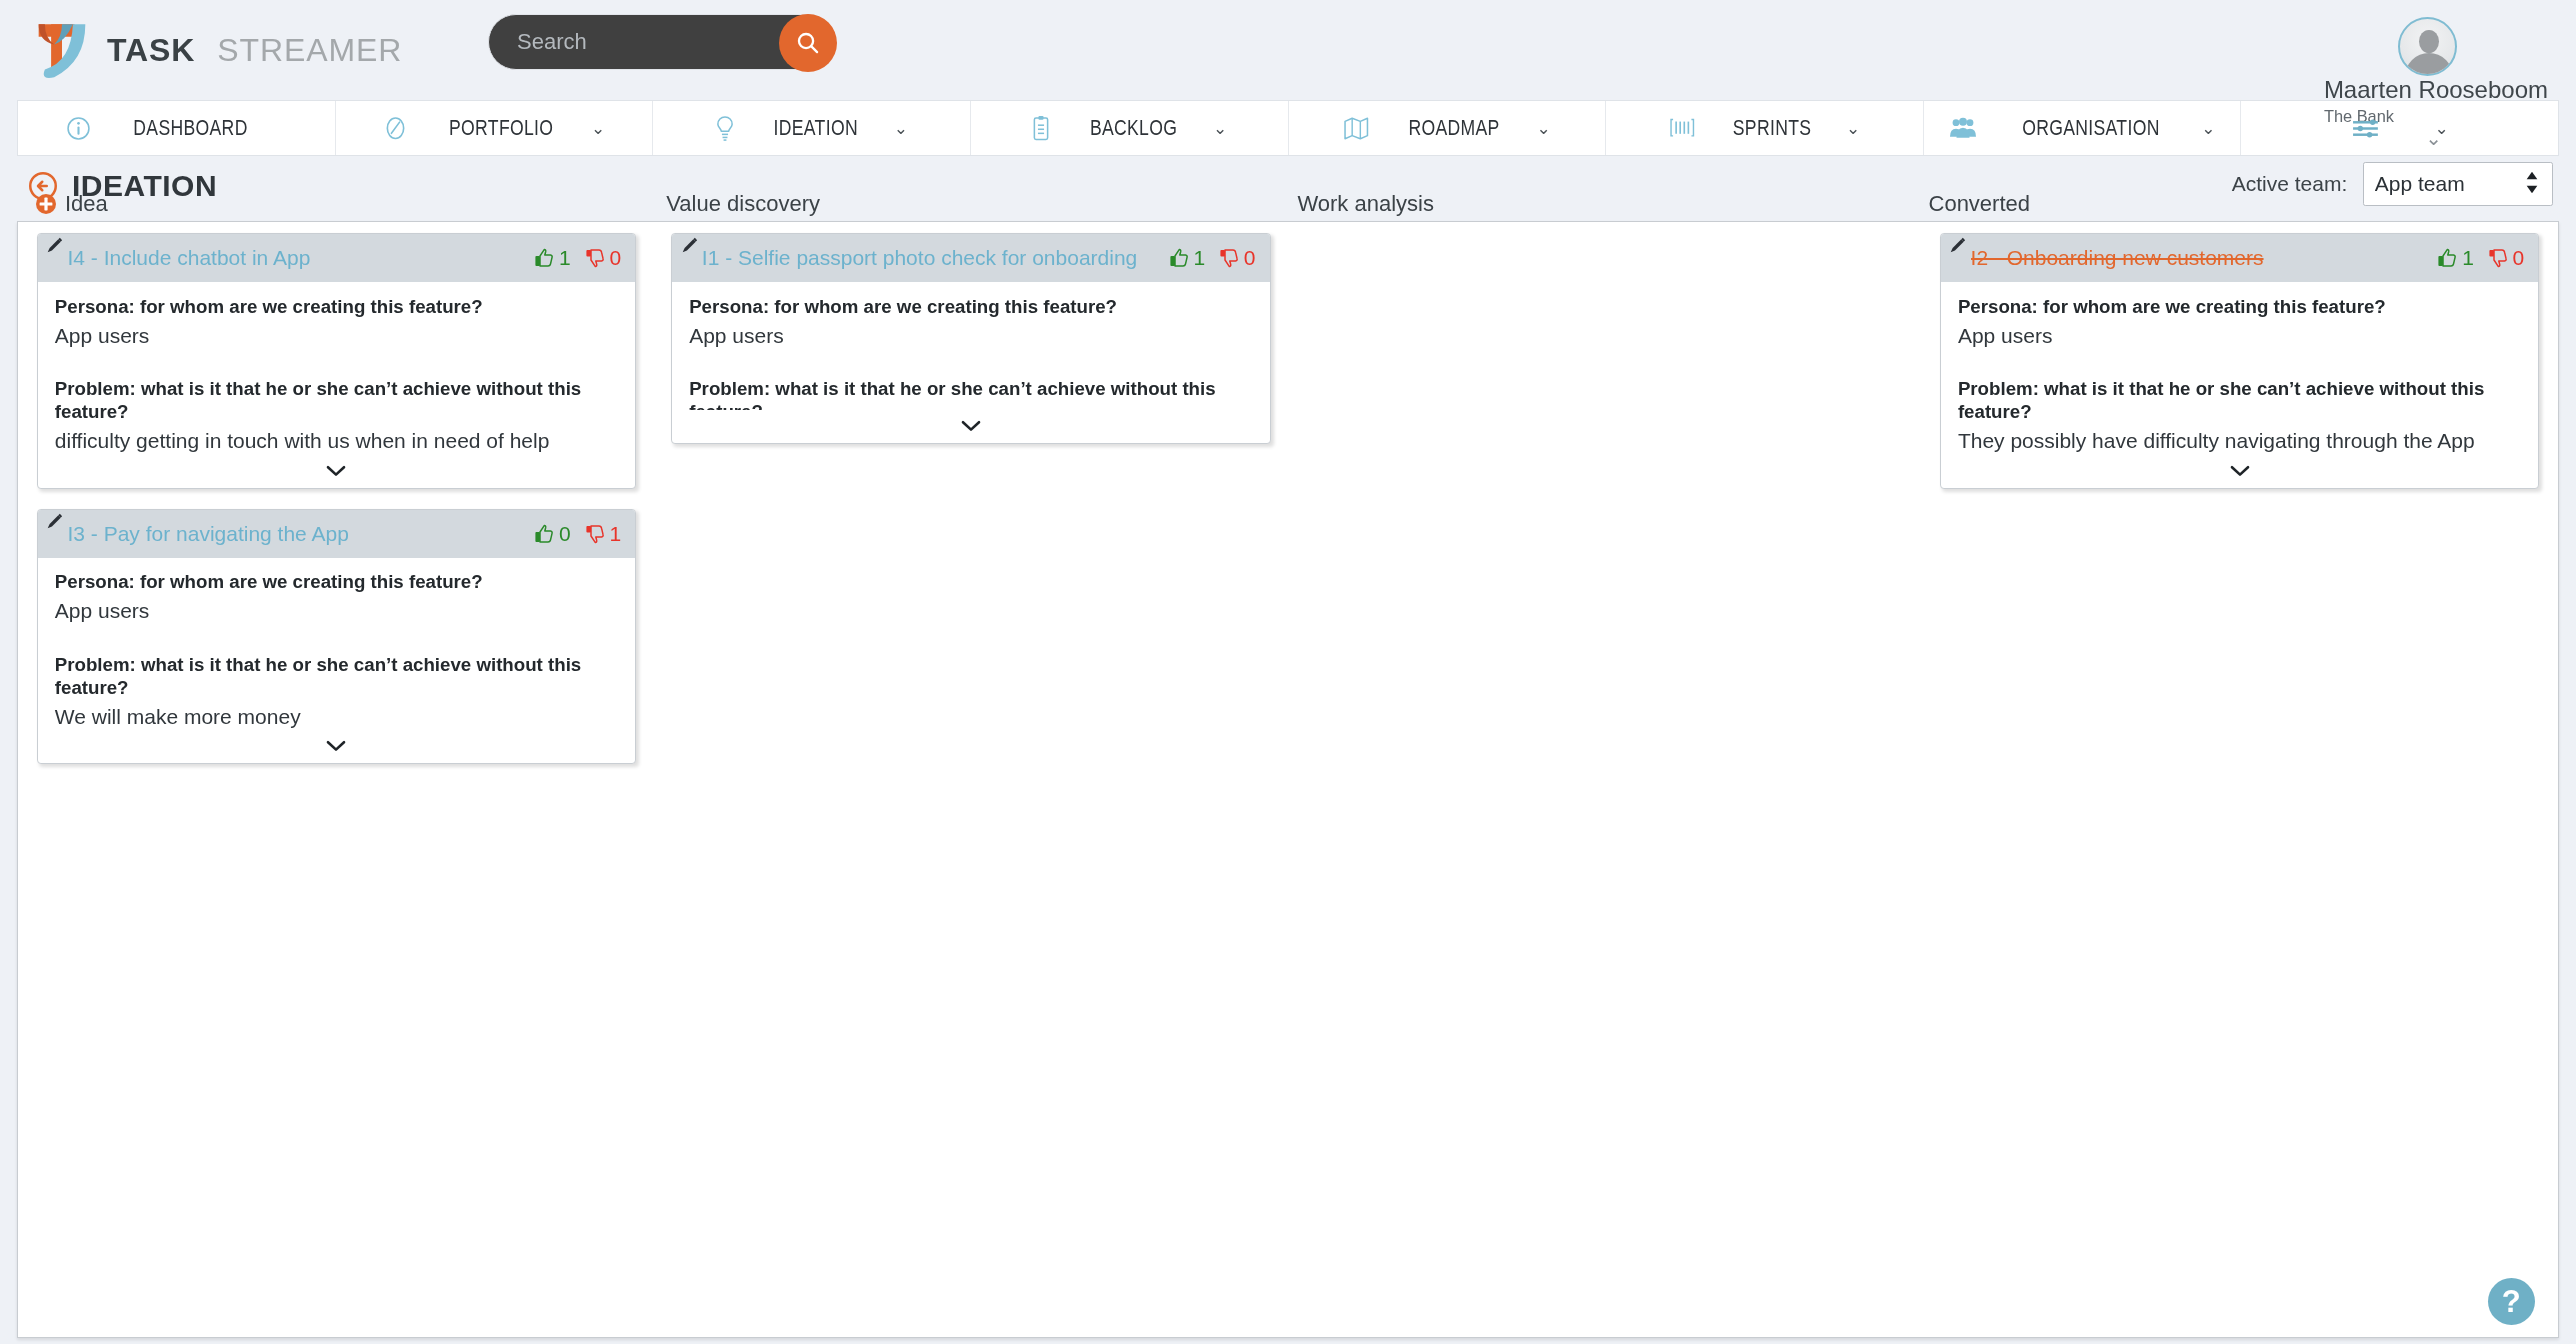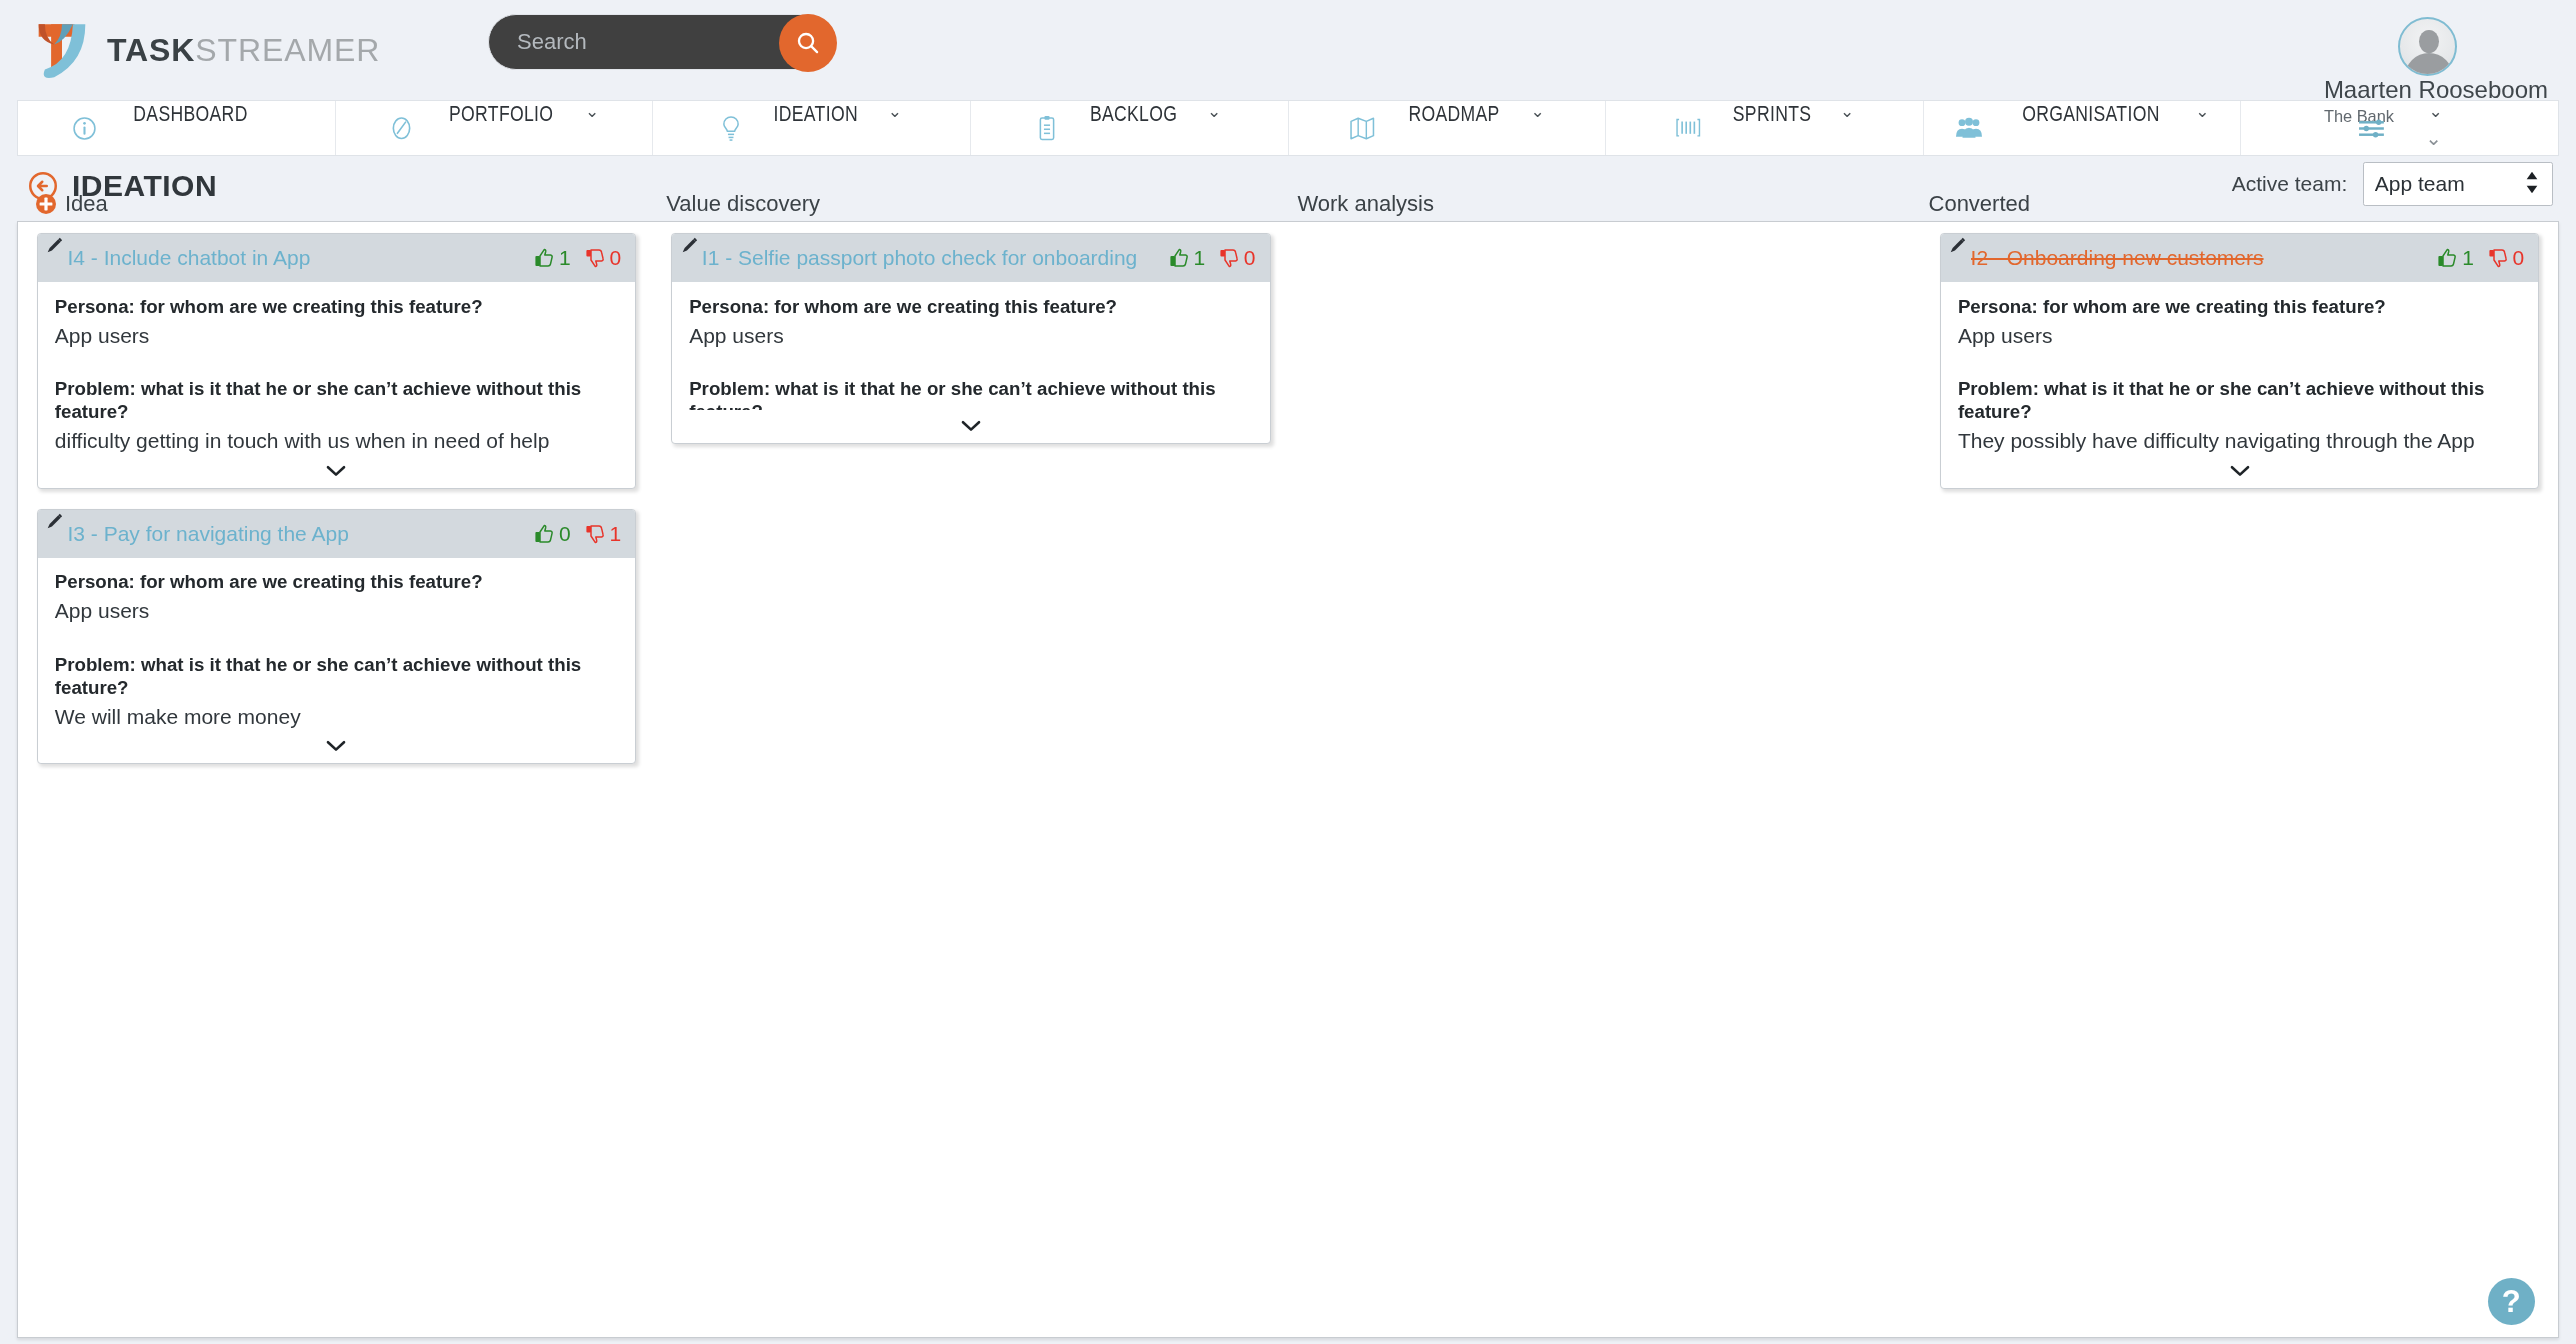--- a/index.html
+++ b/index.html
@@ -20,21 +20,21 @@
   }
   .brand { display: flex; align-items: center; margin-left: 34px; }
   .brand-logo { width: 56px; height: 58px; flex: 0 0 auto; }
   .brand-text {
     margin-left: 17px;
     font-size: 32px;
     letter-spacing: 0.9px;
     white-space: nowrap;
   }
   .brand-text .b1 { color: #3a4145; font-weight: bold; }
-  .brand-text .b2 { color: #a4a8ab; font-weight: normal; }
+  .brand-text .b2 { color: #a4a8ab; font-weight: normal; margin-left: 22px; }
 
   .searchwrap {
     position: absolute;
     left: 488px; top: 14px;
     width: 346px; height: 56px;
   }
   .searchbox {
     width: 100%; height: 100%;
     background: #404040;
     border: 1.6px solid #e2e5ea;
@@ -86,22 +86,22 @@
   
   .navbar {
     margin: 0 17px;
     height: 56px;
     background: #ffffff;
     border: 0.8px solid #dfe3e8;
     display: flex;
   }
   .navitem {
     flex: 1 1 0;
-    display: flex; justify-content: center;
-    gap: 22px;
+    display: flex; align-items: center; justify-content: center;
+    gap: 28px;
     border-right: 0.8px solid #e6e9ed;
     cursor: pointer;
     position: relative;
   }
   .navitem:last-child { border-right: none; }
   .navitem .nav-label {
     font-size: 22px;
     color: #2e3338;
     letter-spacing: 0.4px;
     transform: scaleX(.80);

